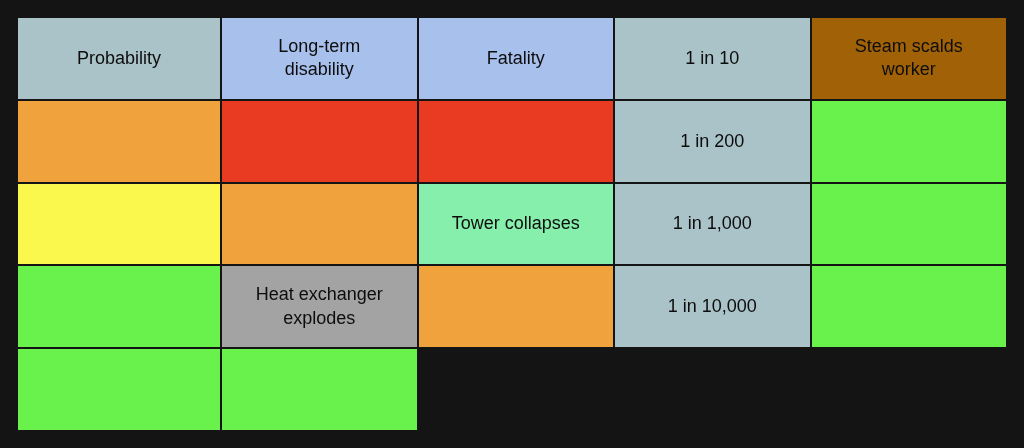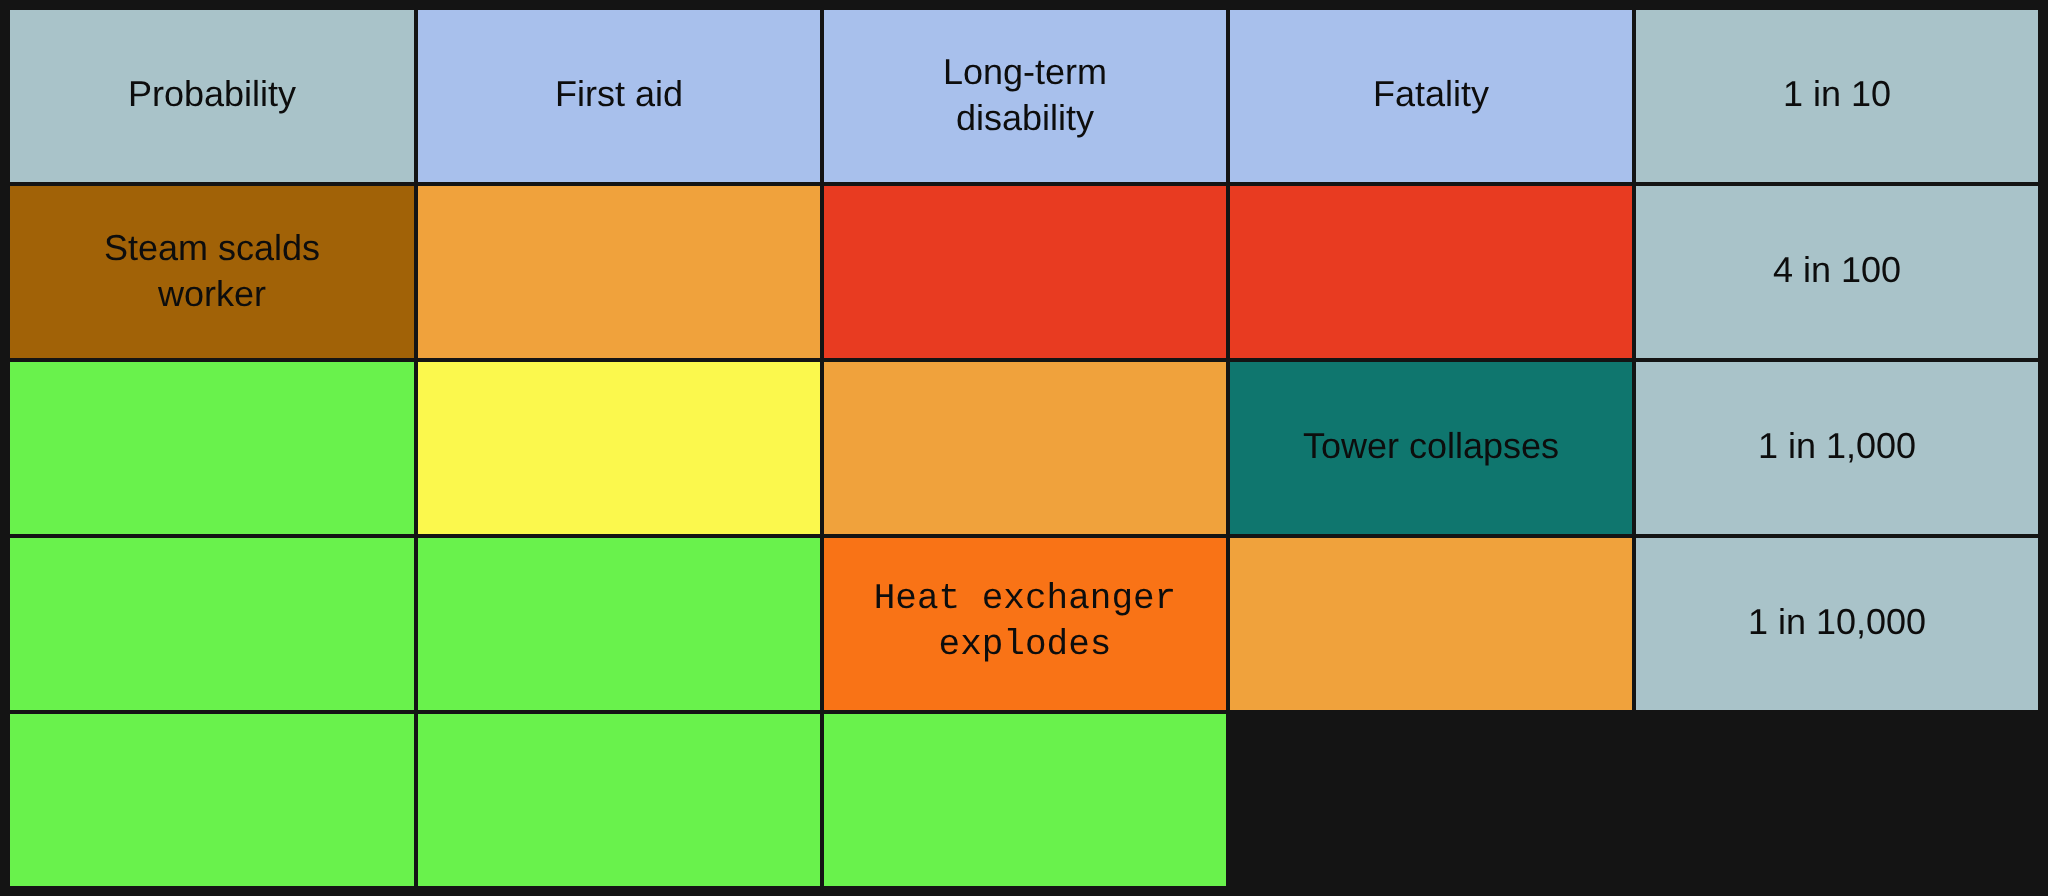--- a/index.html
+++ b/index.html
@@ -5,21 +5,21 @@
   html, body { margin: 0; padding: 0; background: #ffffff; }
   body { font-family: "Liberation Sans", sans-serif; }
   .matrix {
     width: 1024px;
     height: 448px;
     box-sizing: border-box;
     display: grid;
     grid-template-columns: 202px repeat(4, 1fr);
     grid-template-rows: repeat(5, 1fr);
     gap: 2px;
-    padding: 5px;
+    padding: 18px;
     background: var(--border, #141414);
   }
   .cell {
     display: flex;
     align-items: center;
     justify-content: center;
     text-align: center;
     white-space: pre-line;
     font-size: 18px;
     line-height: 1.3;
@@ -29,42 +29,41 @@
   }
   .head { background: var(--header-blue, #a8c0ec); }
   .prob { background: var(--probability-gray, #a9c3c9); }
 </style>
 </head>
 <body>
 
 <div class="matrix">
 
   <div class="cell head prob">Probability</div>
-  <div class="cell head">First aid</div>
   <div class="cell head">Long-term
 disability</div>
   <div class="cell head">Fatality</div>
 
   <div class="cell prob">1 in 10</div>
   <div class="cell" style="background: #a16207;">Steam scalds
 worker</div>
   <div class="cell" style="background: rgb(240, 162, 60);"></div>
   <div class="cell" style="background: rgb(232, 59, 33);"></div>
   <div class="cell" style="background: rgb(232, 59, 33);"></div>
 
-  <div class="cell prob">4 in 100</div>
+  <div class="cell prob">1 in 200</div>
   <div class="cell" style="background: rgb(105, 242, 76);"></div>
   <div class="cell" style="background: rgb(251, 248, 77);"></div>
   <div class="cell" style="background: rgb(240, 162, 60);"></div>
-  <div class="cell" style="background: #0f766e;">Tower collapses</div>
+  <div class="cell" style="background: #86efac;">Tower collapses</div>
 
   <div class="cell prob">1 in 1,000</div>
   <div class="cell" style="background: rgb(105, 242, 76);"></div>
   <div class="cell" style="background: rgb(105, 242, 76);"></div>
-  <div class="cell" style="background: #f97316; font-family: Liberation Mono, monospace;">Heat exchanger
+  <div class="cell" style="background: #a3a3a3;">Heat exchanger
 explodes</div>
   <div class="cell" style="background: rgb(240, 162, 60);"></div>
 
   <div class="cell prob">1 in 10,000</div>
   <div class="cell" style="background: rgb(105, 242, 76);"></div>
   <div class="cell" style="background: rgb(105, 242, 76);"></div>
   <div class="cell" style="background: rgb(105, 242, 76);"></div>
 
 </div>
 

